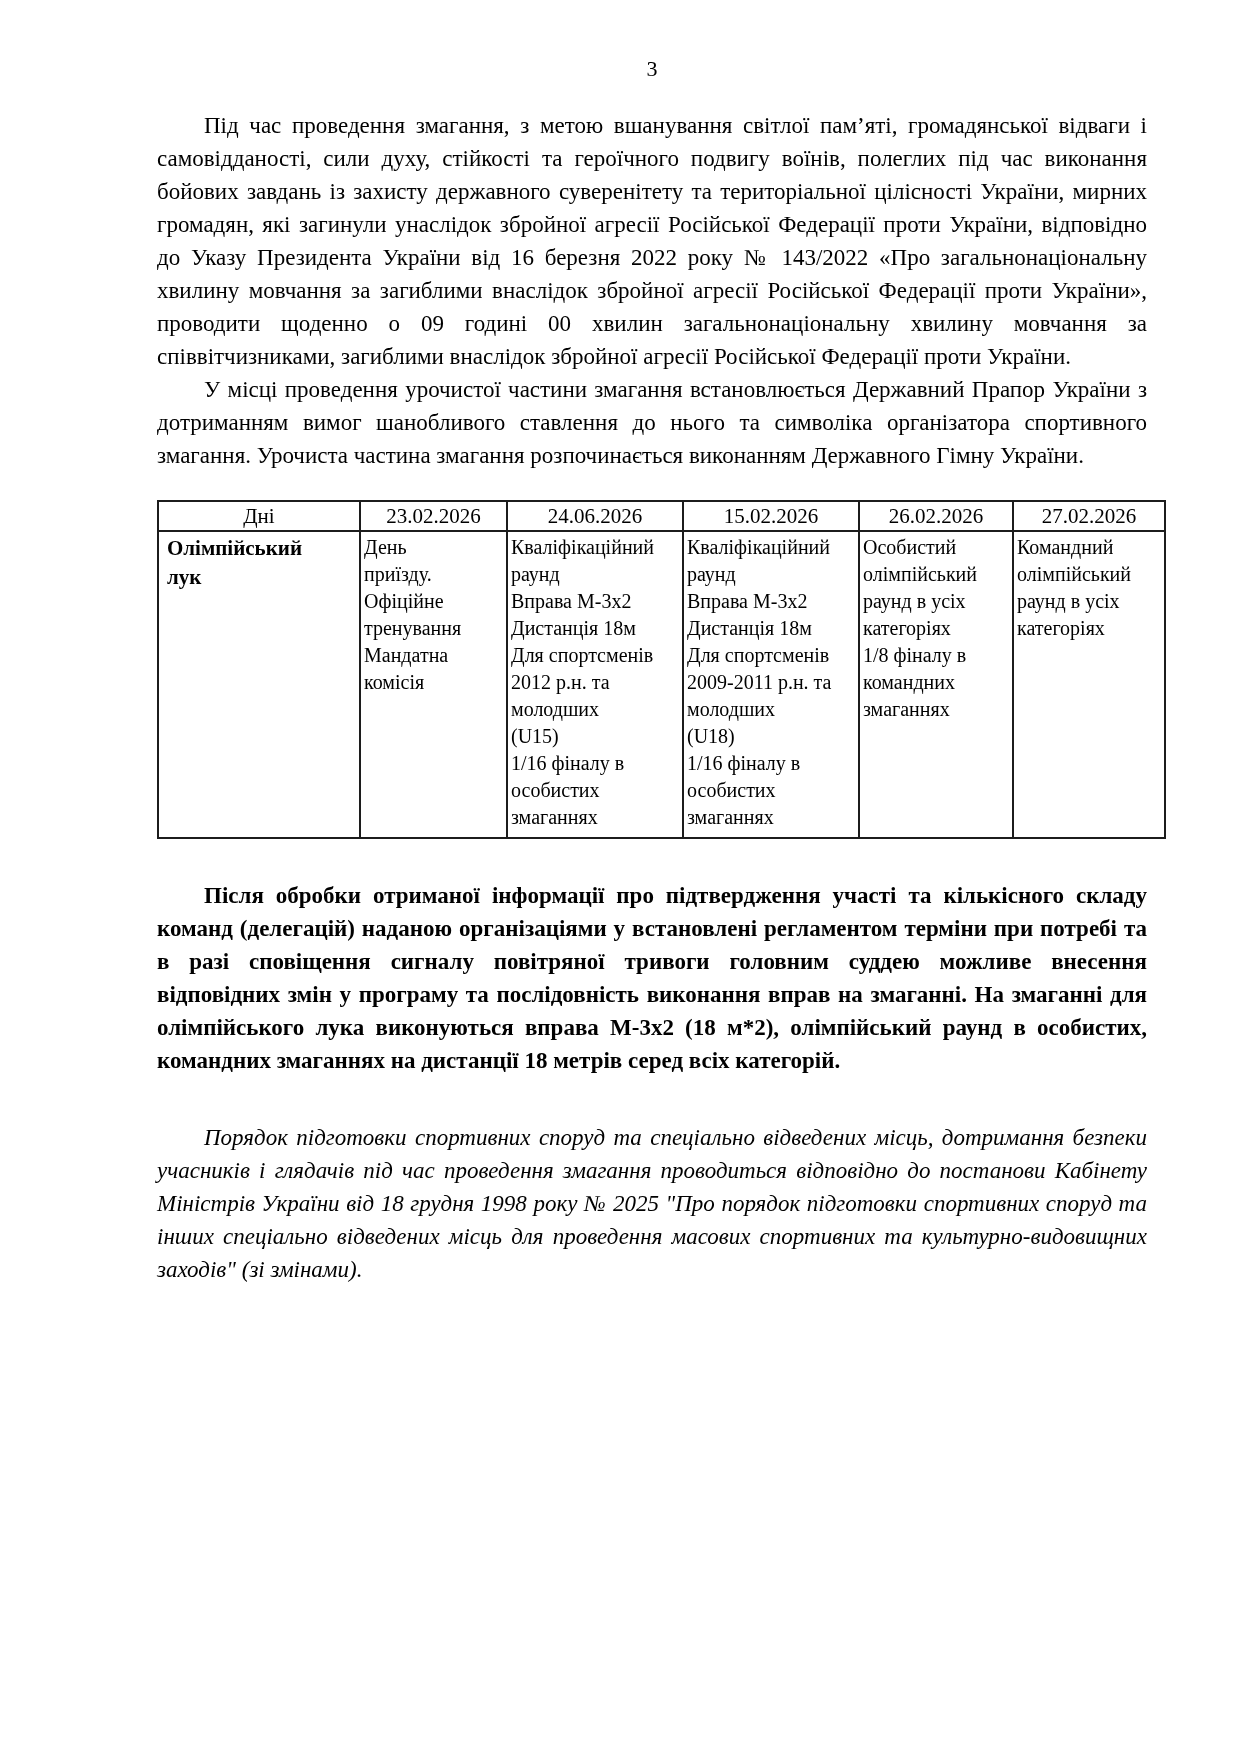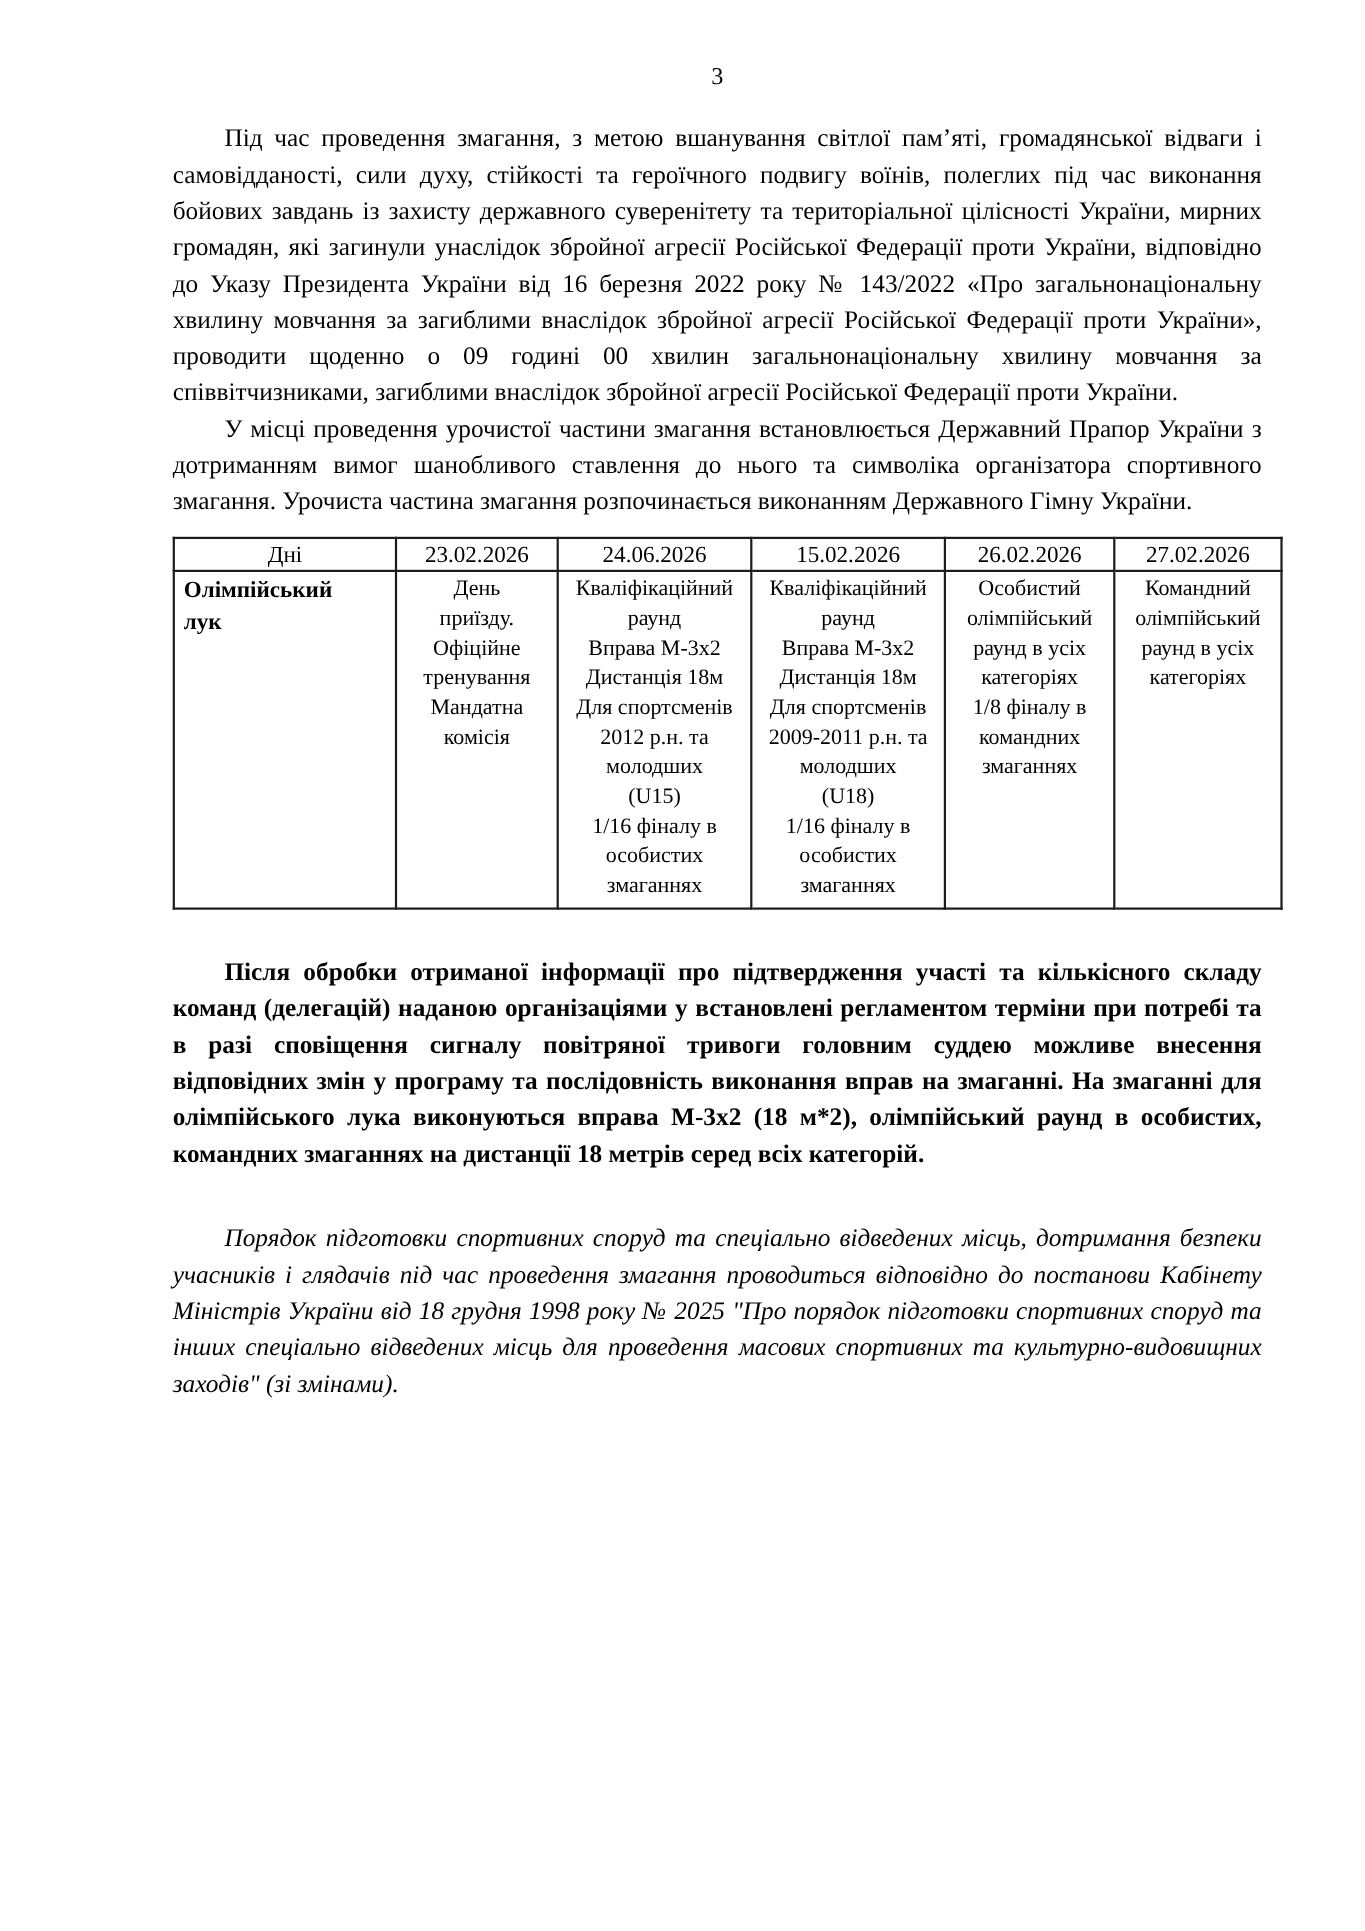--- a/index.html
+++ b/index.html
@@ -45,38 +45,37 @@
   .para-first { margin-top: 27px; }
   .table-caption {
     font-size: 23px;
     line-height: 30px;
     margin: 34px 0 0 63px;
   }
   table.sched {
     border-collapse: collapse;
     table-layout: fixed;
     width: 1007px;
-    margin-top: 16px;
+    margin-top: 28px;
   }
   table.sched th, table.sched td {
     border: 2px solid #1c1c1c;
     overflow: hidden;
   }
   table.sched th {
     font-weight: normal;
     font-size: 21px;
     text-align: center;
     vertical-align: middle;
     height: 28px;
     padding: 0 2px;
   }
   table.sched td {
     font-size: 20px;
     line-height: 27px;
-    text-align: center;
     vertical-align: top;
     white-space: pre-line;
     padding: 2px 3px 6px 3px;
   }
   table.sched td.row-label {
     font-weight: bold;
     font-size: 21px;
     line-height: 29px;
     text-align: left;
     padding-left: 8px;

